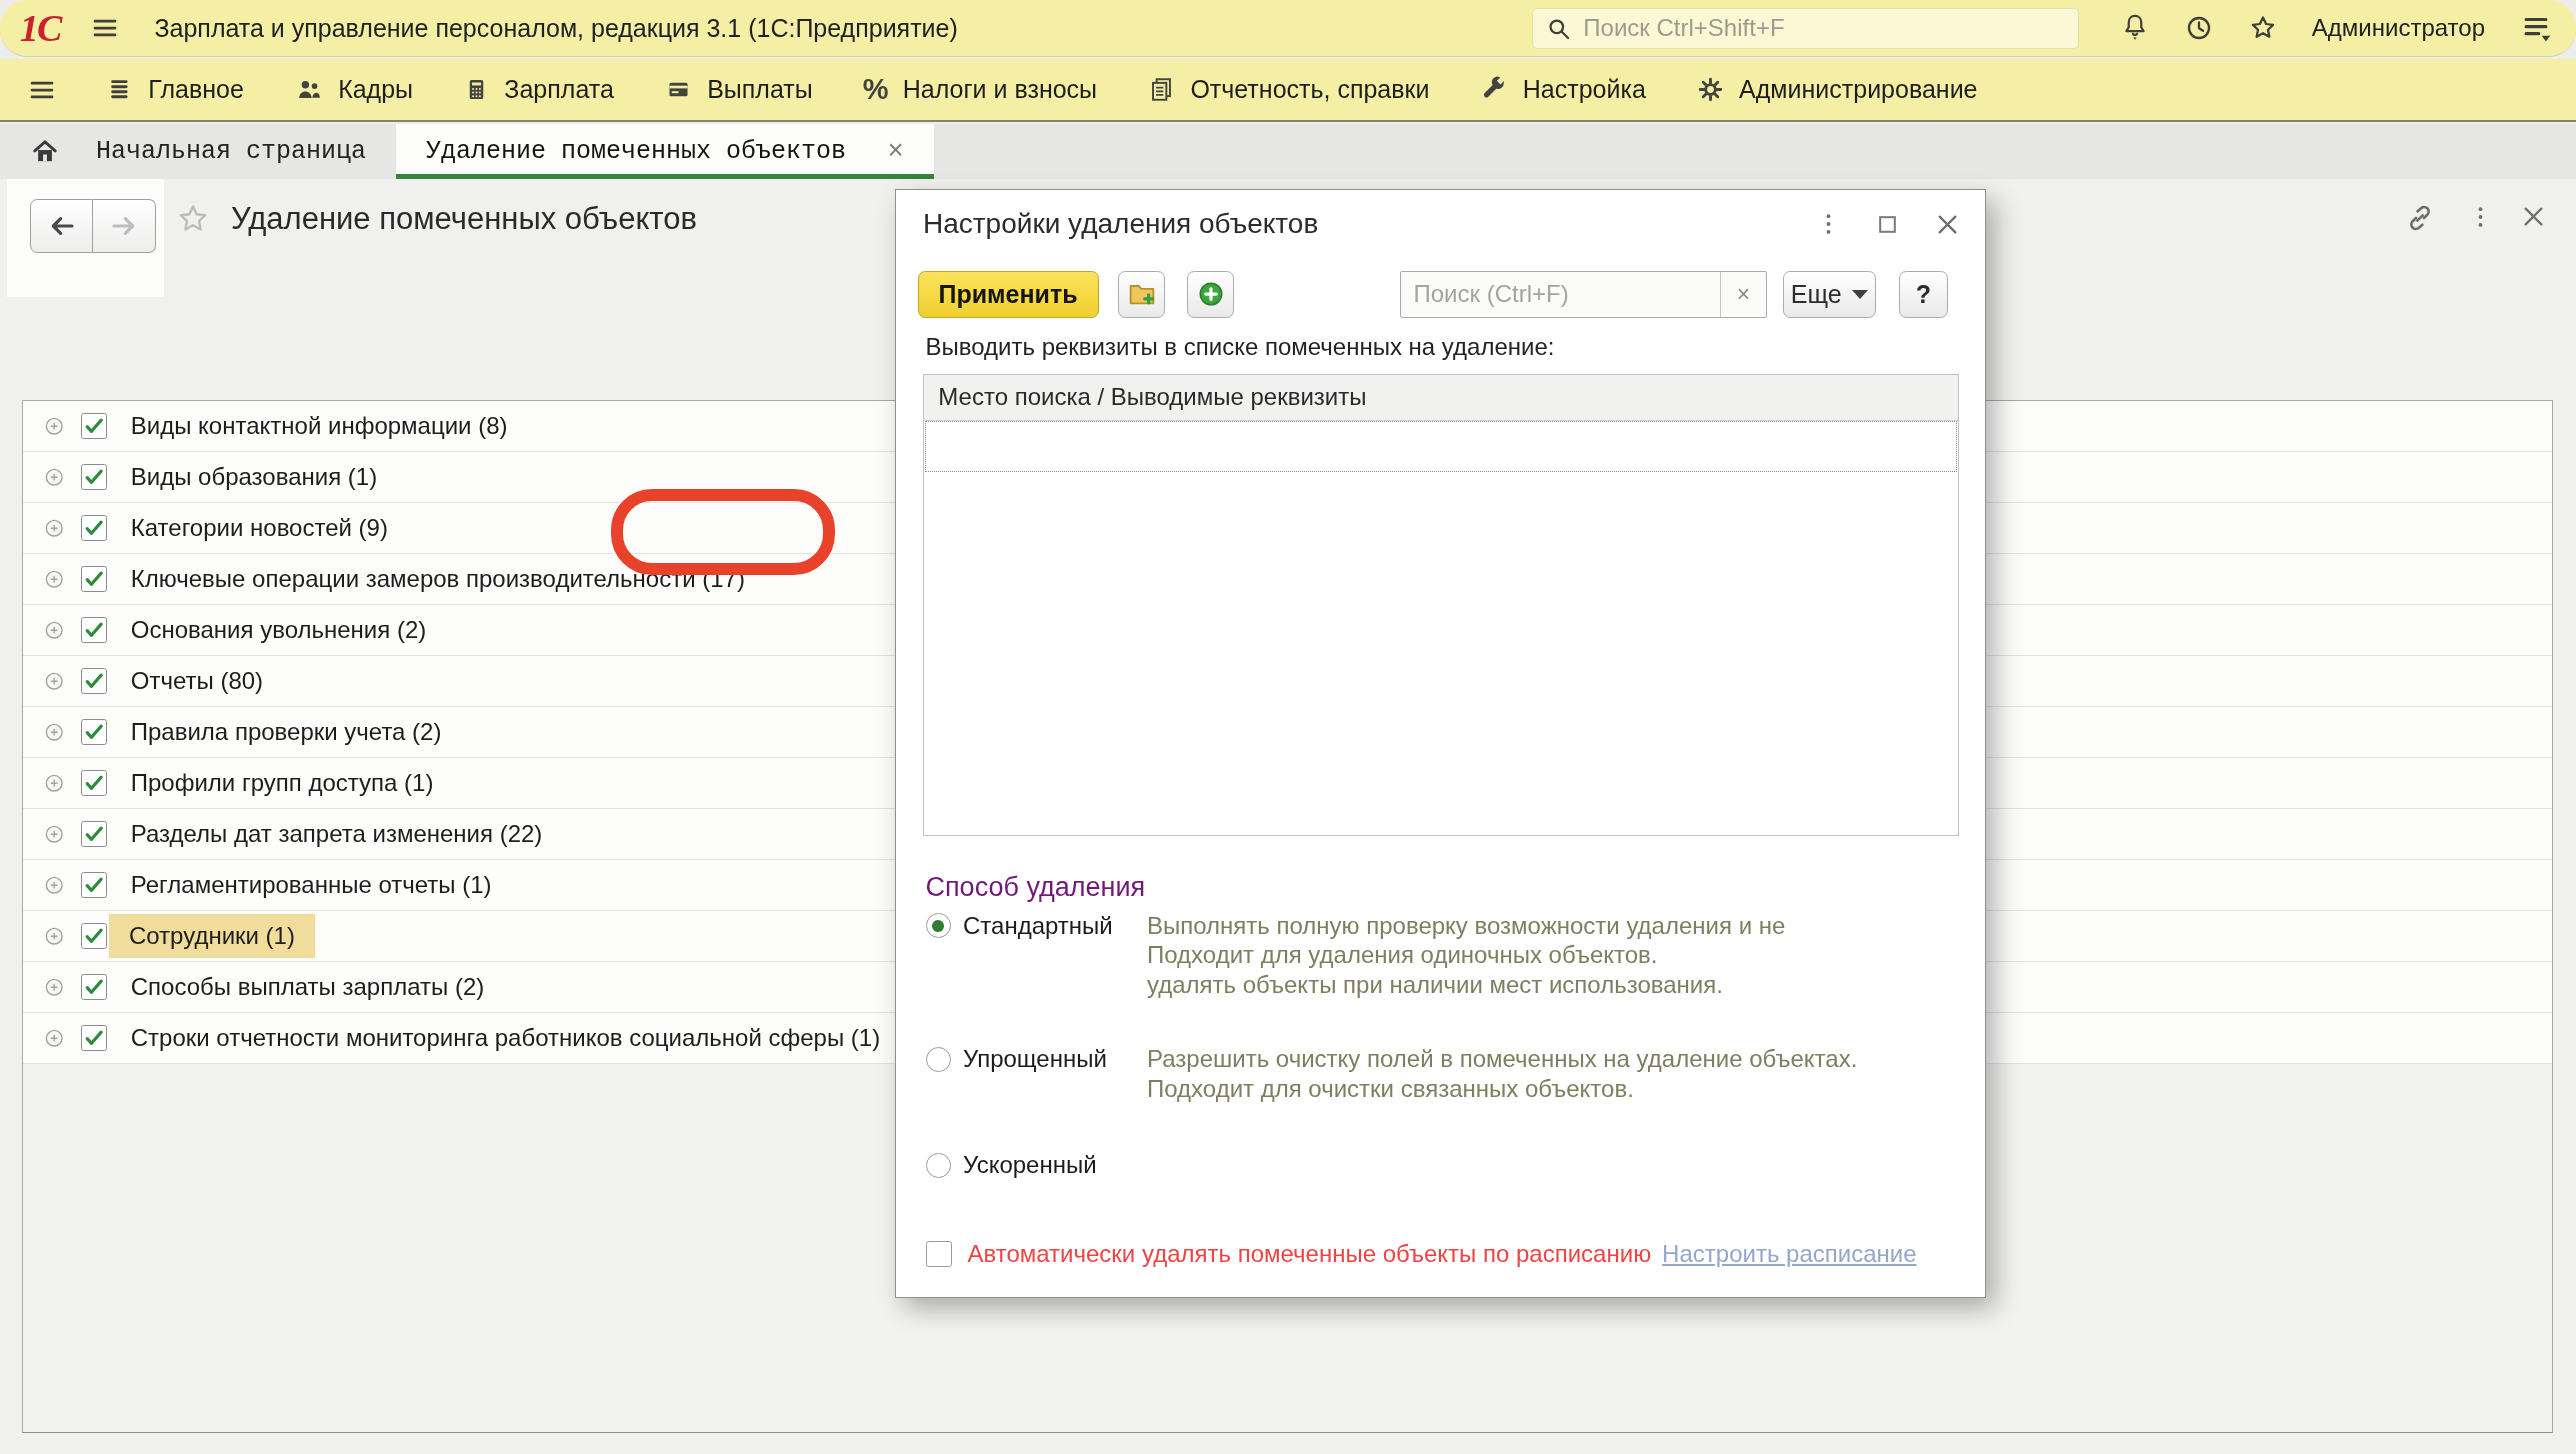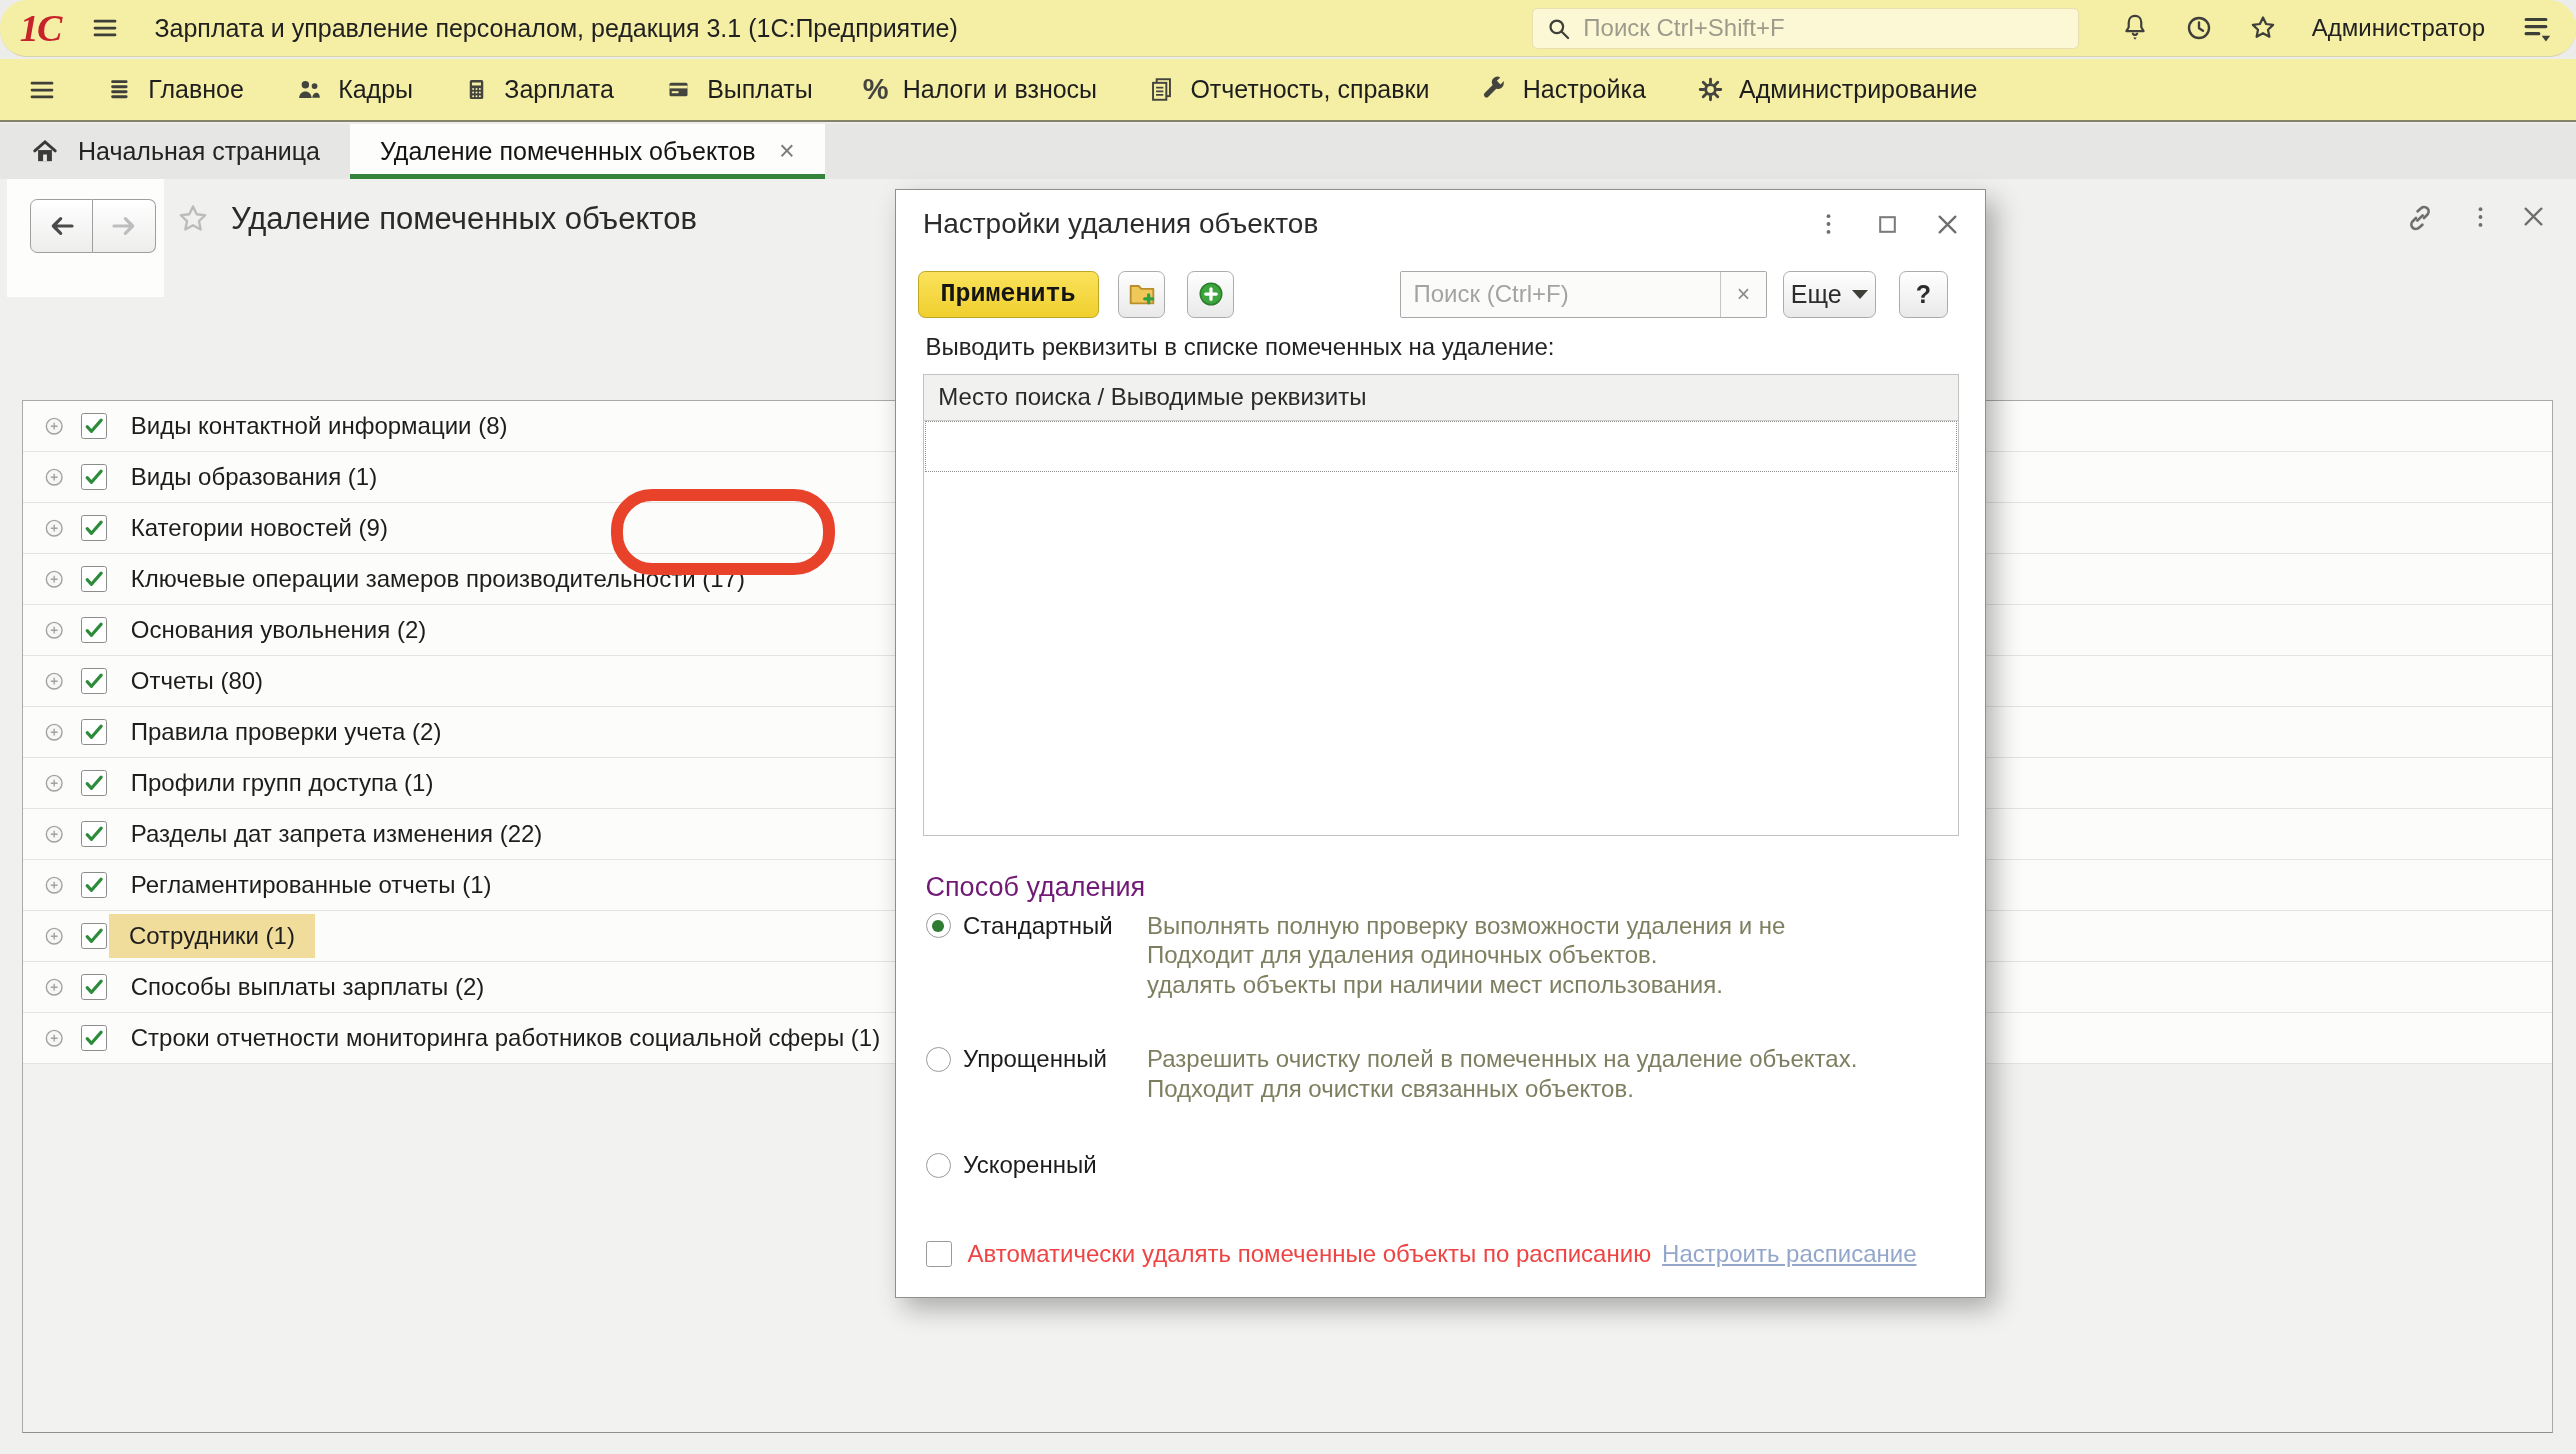--- a/index.html
+++ b/index.html
@@ -28,21 +28,21 @@
   
   .menubar{position:absolute;top:59px;left:0;width:100%;height:63px;background:#f5efa5;
            border-bottom:2.7px solid #84846a;box-sizing:border-box;display:flex;align-items:center;}
   .mb-burger{margin-left:27px;margin-right:25px;}
   .menu-item{display:flex;align-items:center;gap:14.3px;margin:0 25px;cursor:pointer;}
   .menu-label{font-size:25px;color:#1e1e1e;white-space:nowrap;}
   .pct{font-size:29px;font-weight:bold;color:#44443e;}
 
   
   .tabbar{position:absolute;top:124px;left:0;width:100%;height:55px;background:#e6e6e4;display:flex;}
-  .tab{display:flex;align-items:center;padding:0 30px;font-size:25px;gap:18px;position:relative;box-sizing:border-box;}
+  .tab{display:flex;align-items:center;padding:0 30px;font-size:25px;gap:36px;position:relative;box-sizing:border-box;font-family:Liberation Mono, monospace;}
   .tab-home{color:#232323;}
   .tab-active{background:#fdfdfc;color:#141414;}
   .tab-active .underline{position:absolute;left:0;right:0;bottom:0;height:5.4px;background:#35843b;}
   .tab-close{font-size:27px;color:#7d7d7d;margin-left:5.4px;}
 
   
   .content{position:absolute;top:179px;left:0;width:100%;height:1275px;background:#f0f0ee;}
   .nav-white{position:absolute;left:7.2px;top:0;width:157px;height:118px;background:#fdfdfc;}
   .navbtns{position:absolute;left:30px;top:19.7px;display:flex;}
   .navbtn{width:63px;height:54px;display:flex;align-items:center;justify-content:center;
@@ -570,21 +570,21 @@
             <rect x="5.5" y="5.5" width="13" height="13" fill="none" stroke="#7a7a7a" stroke-width="1.8"></rect>
           </svg>
         </span>
       <span class="icon">
           <svg width="29" height="29" viewBox="0 0 24 24">
             <path d="M5.5 5.5l13 13M18.5 5.5l-13 13" stroke="#6e6e6e" stroke-width="1.9" stroke-linecap="round"></path>
           </svg>
         </span>
     </div>
     <div class="dlg-toolbar-abs">
-      <div class="btn btn-yellow" style="left:21.5px;width:181px;font-family:Liberation Mono, monospace;">Применить</div>
+      <div class="btn btn-yellow" style="left:21.5px;width:181px;">Применить</div>
       <div class="btn iconbtn" style="left:222px;">
         <span class="icon">
             <svg width="32" height="32" viewBox="0 0 24 24">
               <path d="M3.5 6h6l2 2.2h9V19h-17z" fill="#f0c85a" stroke="#b98e2f" stroke-width="1.4" stroke-linejoin="round"></path>
               <path d="M17 12.6v6M14 15.6h6" stroke="#2f9e44" stroke-width="2.4" stroke-linecap="round"></path>
             </svg>
           </span>
         </div>
       <div class="btn iconbtn" style="left:291px;">
         <span class="icon">

